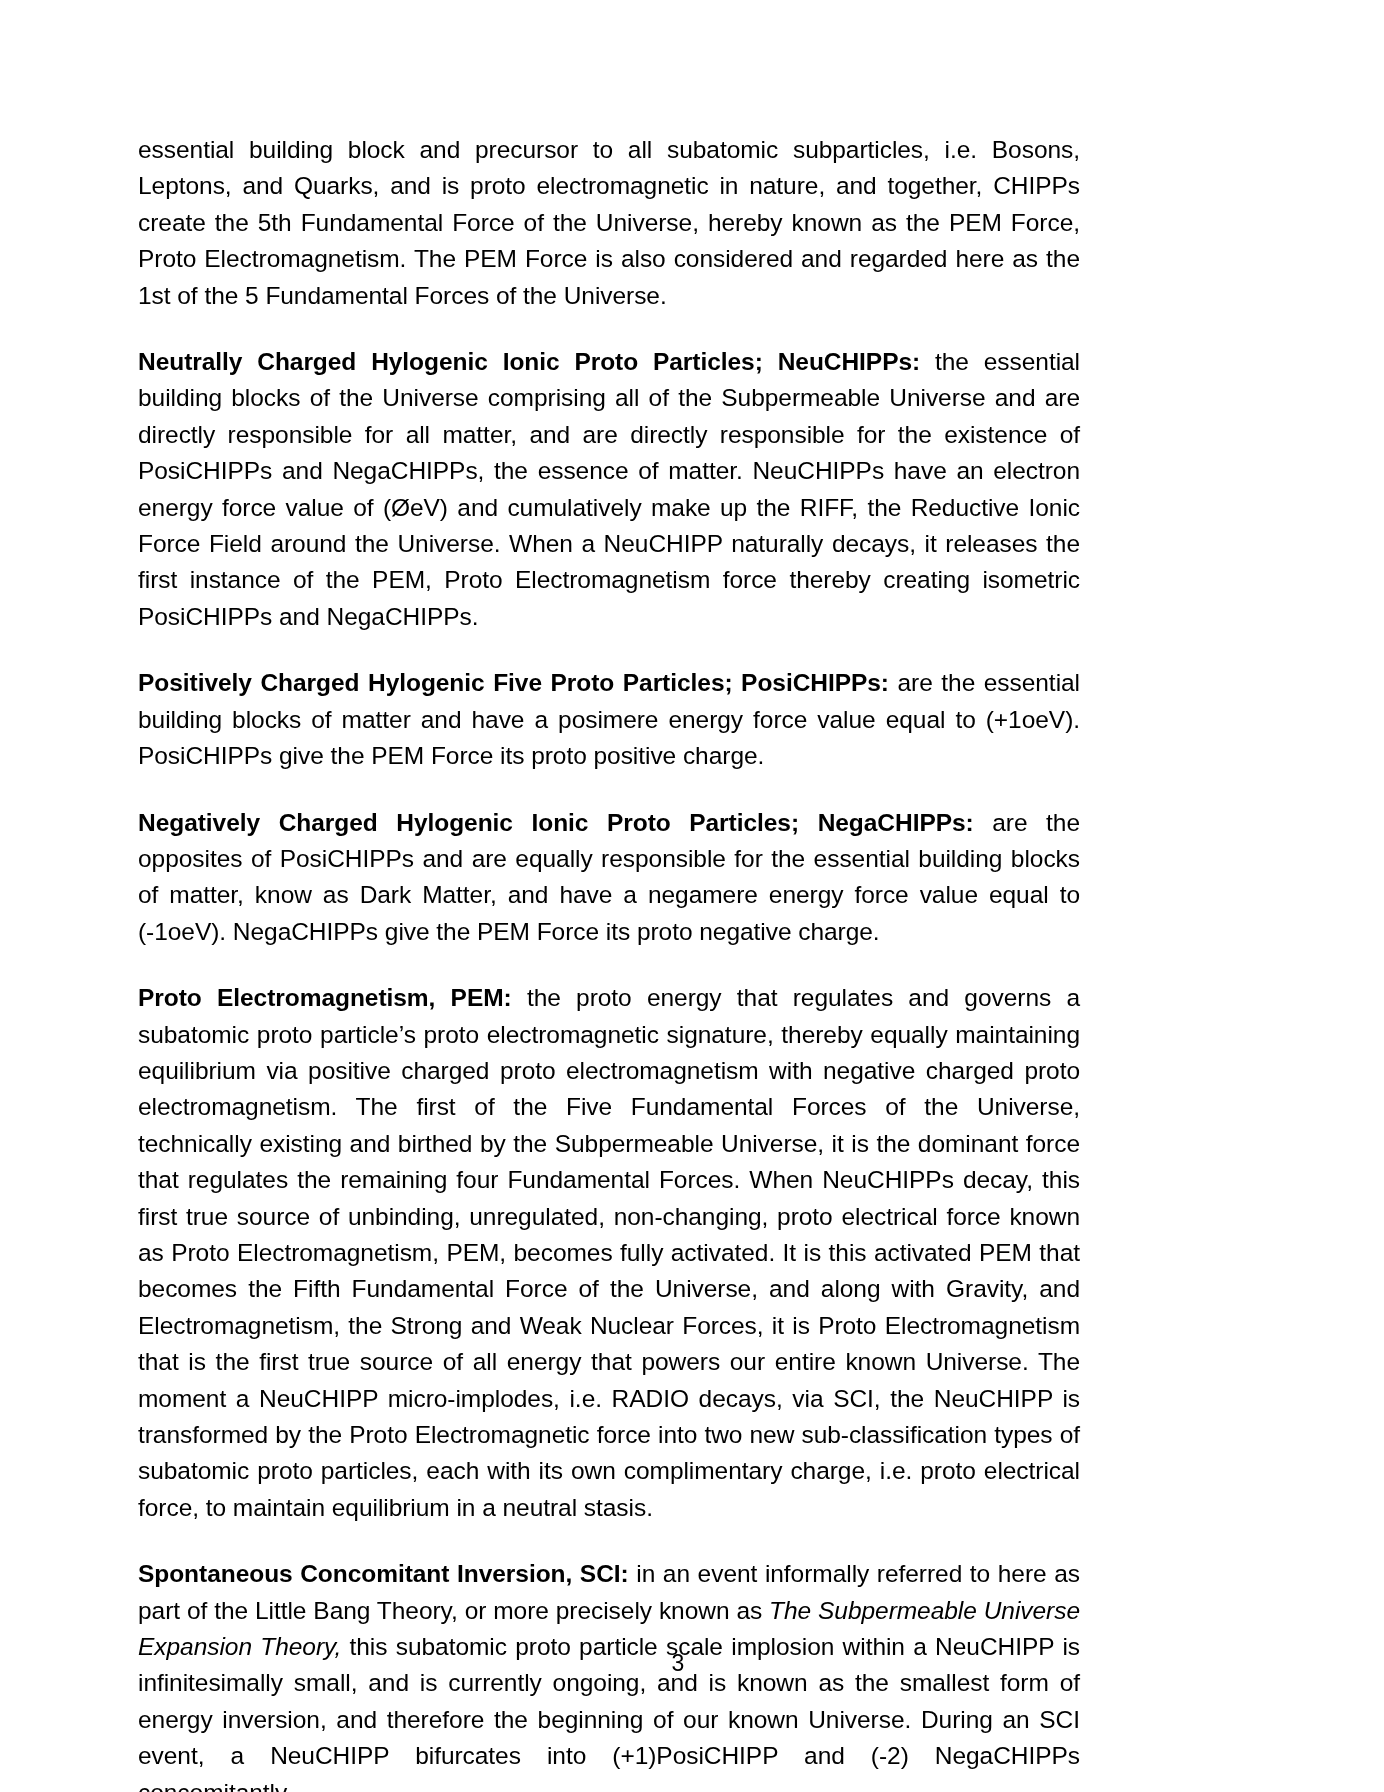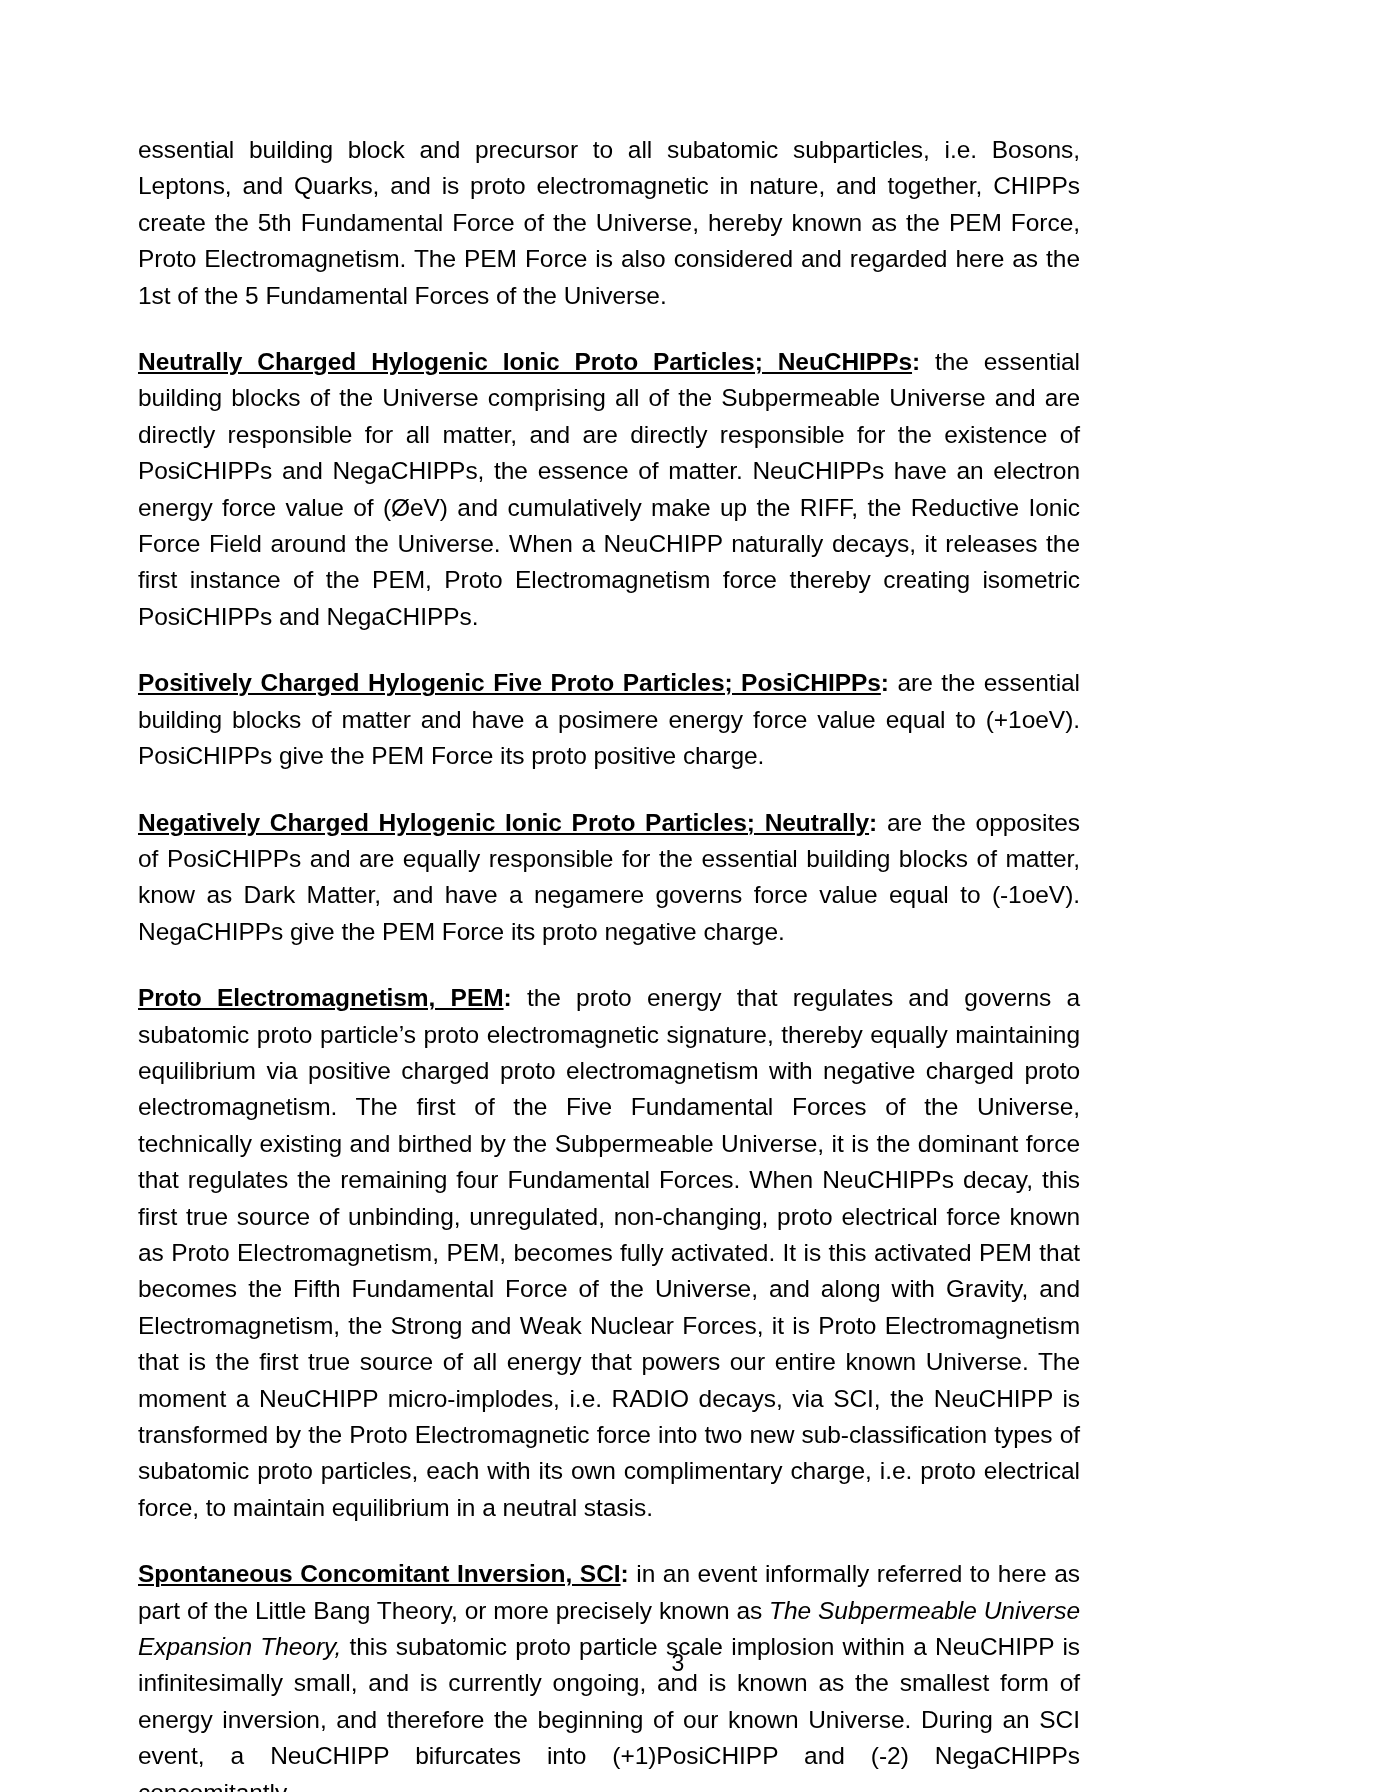--- a/index.html
+++ b/index.html
@@ -33,21 +33,20 @@
     -webkit-hyphens: none;
     hyphens: none;
     letter-spacing: -0.05px;
     word-spacing: 0px;
   }
   p.para:last-of-type {
     margin-bottom: 0;
   }
   .term {
     font-weight: bold;
-    text-decoration: underline;
     text-underline-offset: 2px;
     text-decoration-thickness: 2px;
   }
   .term-colon {
     font-weight: bold;
     text-decoration: none;
   }
   .ital {
     font-style: italic;
   }
@@ -68,21 +67,21 @@
 <div class="page">
 
   <div class="content">
 
     <p class="para"><span>essential building block and precursor to all subatomic subparticles, i.e. Bosons, Leptons, and Quarks, and is proto electromagnetic in nature, and together, CHIPPs create the 5th Fundamental Force of the Universe, hereby known as the PEM Force, Proto Electromagnetism. The PEM Force is also considered and regarded here as the 1st of the 5 Fundamental Forces of the Universe.</span></p>
 
     <p class="para"><span class="term">Neutrally Charged Hylogenic Ionic Proto Particles; NeuCHIPPs</span><span class="term-colon">:</span><span> the essential building blocks of the Universe comprising all of the Subpermeable Universe and are directly responsible for all matter, and are directly responsible for the existence of PosiCHIPPs and NegaCHIPPs, the essence of matter. NeuCHIPPs have an electron energy force value of (ØeV) and cumulatively make up the RIFF, the Reductive Ionic Force Field around the Universe. When a NeuCHIPP naturally decays, it releases the first instance of the PEM, Proto Electromagnetism force thereby creating isometric PosiCHIPPs and NegaCHIPPs.</span></p>
 
     <p class="para"><span class="term">Positively Charged Hylogenic Five Proto Particles; PosiCHIPPs</span><span class="term-colon">:</span><span> are the essential building blocks of matter and have a posimere energy force value equal to (+1oeV). PosiCHIPPs give the PEM Force its proto positive charge.</span></p>
 
-    <p class="para"><span class="term">Negatively Charged Hylogenic Ionic Proto Particles; Neutrally</span><span class="term-colon">:</span><span> are the opposites of PosiCHIPPs and are equally responsible for the essential building blocks of matter, know as Dark Matter, and have a negamere governs force value equal to (-1oeV). NegaCHIPPs give the PEM Force its proto negative charge.</span></p>
+    <p class="para"><span class="term">Negatively Charged Hylogenic Ionic Proto Particles; NegaCHIPPs</span><span class="term-colon">:</span><span> are the opposites of PosiCHIPPs and are equally responsible for the essential building blocks of matter, know as Dark Matter, and have a negamere energy force value equal to (-1oeV). NegaCHIPPs give the PEM Force its proto negative charge.</span></p>
 
     <p class="para"><span class="term">Proto Electromagnetism, PEM</span><span class="term-colon">:</span><span> the proto energy that regulates and governs a subatomic proto particle’s proto electromagnetic signature, thereby equally maintaining equilibrium via positive charged proto electromagnetism with negative charged proto electromagnetism. The first of the Five Fundamental Forces of the Universe, technically existing and birthed by the Subpermeable Universe, it is the dominant force that regulates the remaining four Fundamental Forces. When NeuCHIPPs decay, this first true source of unbinding, unregulated, non-changing, proto electrical force known as Proto Electromagnetism, PEM, becomes fully activated. It is this activated PEM that becomes the Fifth Fundamental Force of the Universe, and along with Gravity, and Electromagnetism, the Strong and Weak Nuclear Forces, it is Proto Electromagnetism that is the first true source of all energy that powers our entire known Universe. The moment a NeuCHIPP micro-implodes, i.e. RADIO decays, via SCI, the NeuCHIPP is transformed by the Proto Electromagnetic force into two new sub-classification types of subatomic proto particles, each with its own complimentary charge, i.e. proto electrical force, to maintain equilibrium in a neutral stasis.</span></p>
 
     <p class="para"><span class="term">Spontaneous Concomitant Inversion, SCI</span><span class="term-colon">:</span><span> in an event informally referred to here as part of the Little Bang Theory, or more precisely known as </span><span class="ital">The Subpermeable Universe Expansion Theory,</span><span> this subatomic proto particle scale implosion within a NeuCHIPP is infinitesimally small, and is currently ongoing, and is known as the smallest form of energy inversion, and therefore the beginning of our known Universe. During an SCI event, a NeuCHIPP bifurcates into (+1)PosiCHIPP and (-2) NegaCHIPPs concomitantly.</span></p>
 
   </div>
 
   <div class="pagenum">3</div>
 
 </div>

